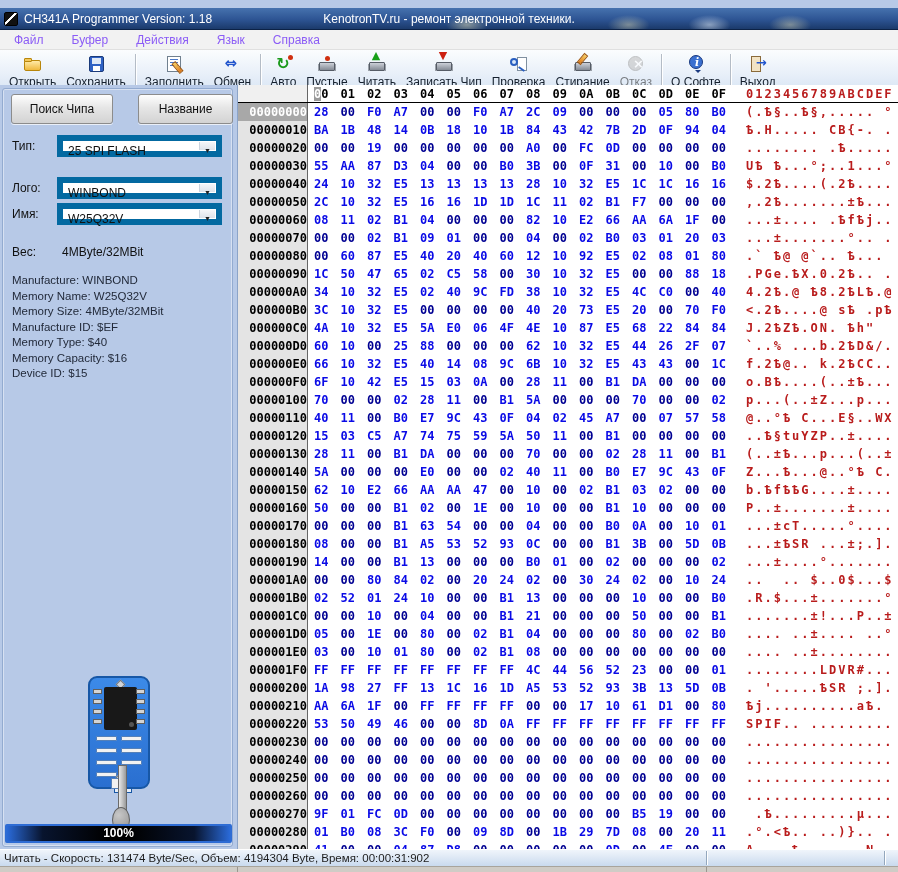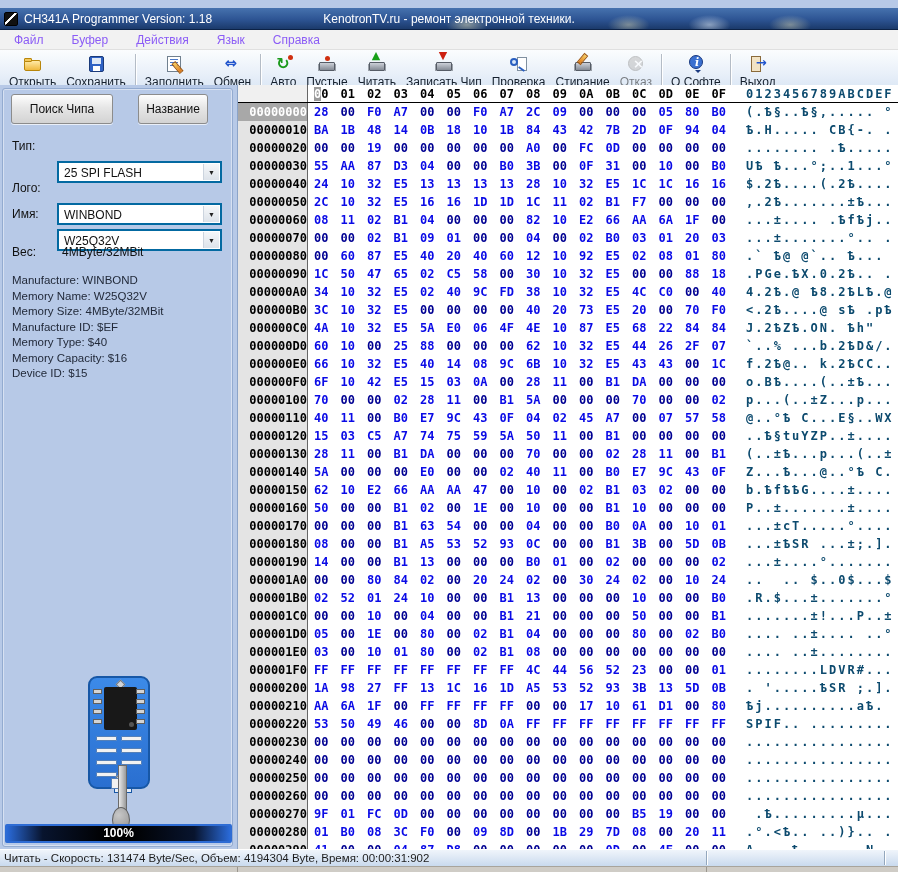--- a/index.html
+++ b/index.html
@@ -73,25 +73,25 @@
   .icon-exit .p2::before { content:"→"; position:absolute; left:9px; top:1px; color:#2255cc; font:bold 13px "DejaVu Sans",sans-serif; }
 
   
   .main { position:absolute; top:85px; left:0; right:0; height:764px; display:flex; }
   .left-panel { width:237px; position:relative; background:#b7c9e7; }
   .groupbox { position:absolute; left:2px; top:3px; right:4px; bottom:2px; border:1px solid #93abd0; border-radius:3px; box-shadow:inset 0 0 0 1px rgba(255,255,255,.45); }
 
   .btn { position:absolute; height:30px; background:linear-gradient(#fefefe,#e6e6e6 45%,#d3d3d3); border:1px solid #8c8c8c;
       border-radius:3px; font-size:12px; color:#111; text-align:center; line-height:28px; box-shadow:0 1px 0 rgba(255,255,255,.7); }
   #btn-search { left:11px; top:9px; width:102px; }
-  #btn-name  { left:138px; top:9px; width:70px; }
+  #btn-name  { left:138px; top:9px; width:95px; }
 
   .fieldrow { position:absolute; left:0; width:237px; height:22px; }
   .fieldrow .flabel { position:absolute; left:12px; top:4px; font-size:12px; color:#111; }
-  .dd { position:absolute; left:57px; top:0; width:165px; height:22px; background:#fff; border:2px solid #0369a1;margin-top:26px; }
+  .dd { position:absolute; left:57px; top:0; width:165px; height:22px; background:#fff; border:6px solid #0369a1; }
   .dd .val { font-size:12px; color:#111; padding:3px 0 0 5px; white-space:nowrap; }
   .dd .arrowbox { position:absolute; right:1px; top:1px; bottom:1px; width:16px; background:linear-gradient(#f5f7f9,#dde3ea);
       border-left:1px solid #ccd4de; text-align:center; font-size:7px; line-height:18px; color:#222; }
 
   .sizerow { position:absolute; left:12px; top:160px; font-size:12px; color:#111;text-align:center; }
   .sizerow .sv { margin-left:26px; }
   #chipinfo { position:absolute; left:12px; top:188px; font-size:11.5px; line-height:15.5px; color:#222a3a; }
 
   
   .socket { position:absolute; left:88px; top:591px; width:62px; height:113px; background:linear-gradient(#3c8ae8,#2a6fd0);
@@ -116,21 +116,21 @@
   .hexheader { display:flex; height:18px; line-height:18px; border-bottom:1px solid #000; color:#000; }
   .hexheader .spacer { width:70px; background:#f0f0f0; border-right:1px solid #666; }
   .hexrow { display:flex; height:18px; line-height:18px; }
   .addr { width:70px; background:#e4e4e4; color:#000; text-align:right; border-right:1px solid #666; }
   .addr.sel { background:#a8a8a8; color:#fff; }
   .bytes { display:flex; padding-left:6px; }
   .byte { width:26.5px; color:#0a0ae6; }
   .byte.zero { color:#000092; }
   .hexheader .byte { color:#000; }
   .hdr-cursor { background:#9a9a9a; color:#fff; }
-  .ascii { white-space:pre; letter-spacing:2px; margin-left:8px; color:#0c4a6e;text-align:center; }
+  .ascii { white-space:pre; letter-spacing:2px; margin-left:8px; color:#b91c1c;text-align:center; }
 
   
   .statusbar { position:absolute; left:0; right:0; top:849px; height:17px;
       background:linear-gradient(#f0f5fb,#c9daee); border-top:1px solid #fff; font-size:11.5px; color:#1c1c1c;
       padding:2px 0 0 4px; }
   .sdiv { position:absolute; top:1px; bottom:1px; width:1px; background:#93a7bd; box-shadow:1px 0 0 #fff; }
   .bottomstrip { position:absolute; left:0; right:0; bottom:0; height:6px; background:#cfccc6; border-top:1px solid #a8a49c; }
   .bottomstrip .bseg { position:absolute; top:0; bottom:0; width:1px; background:#9a968e; }
 </style>
 </head>

